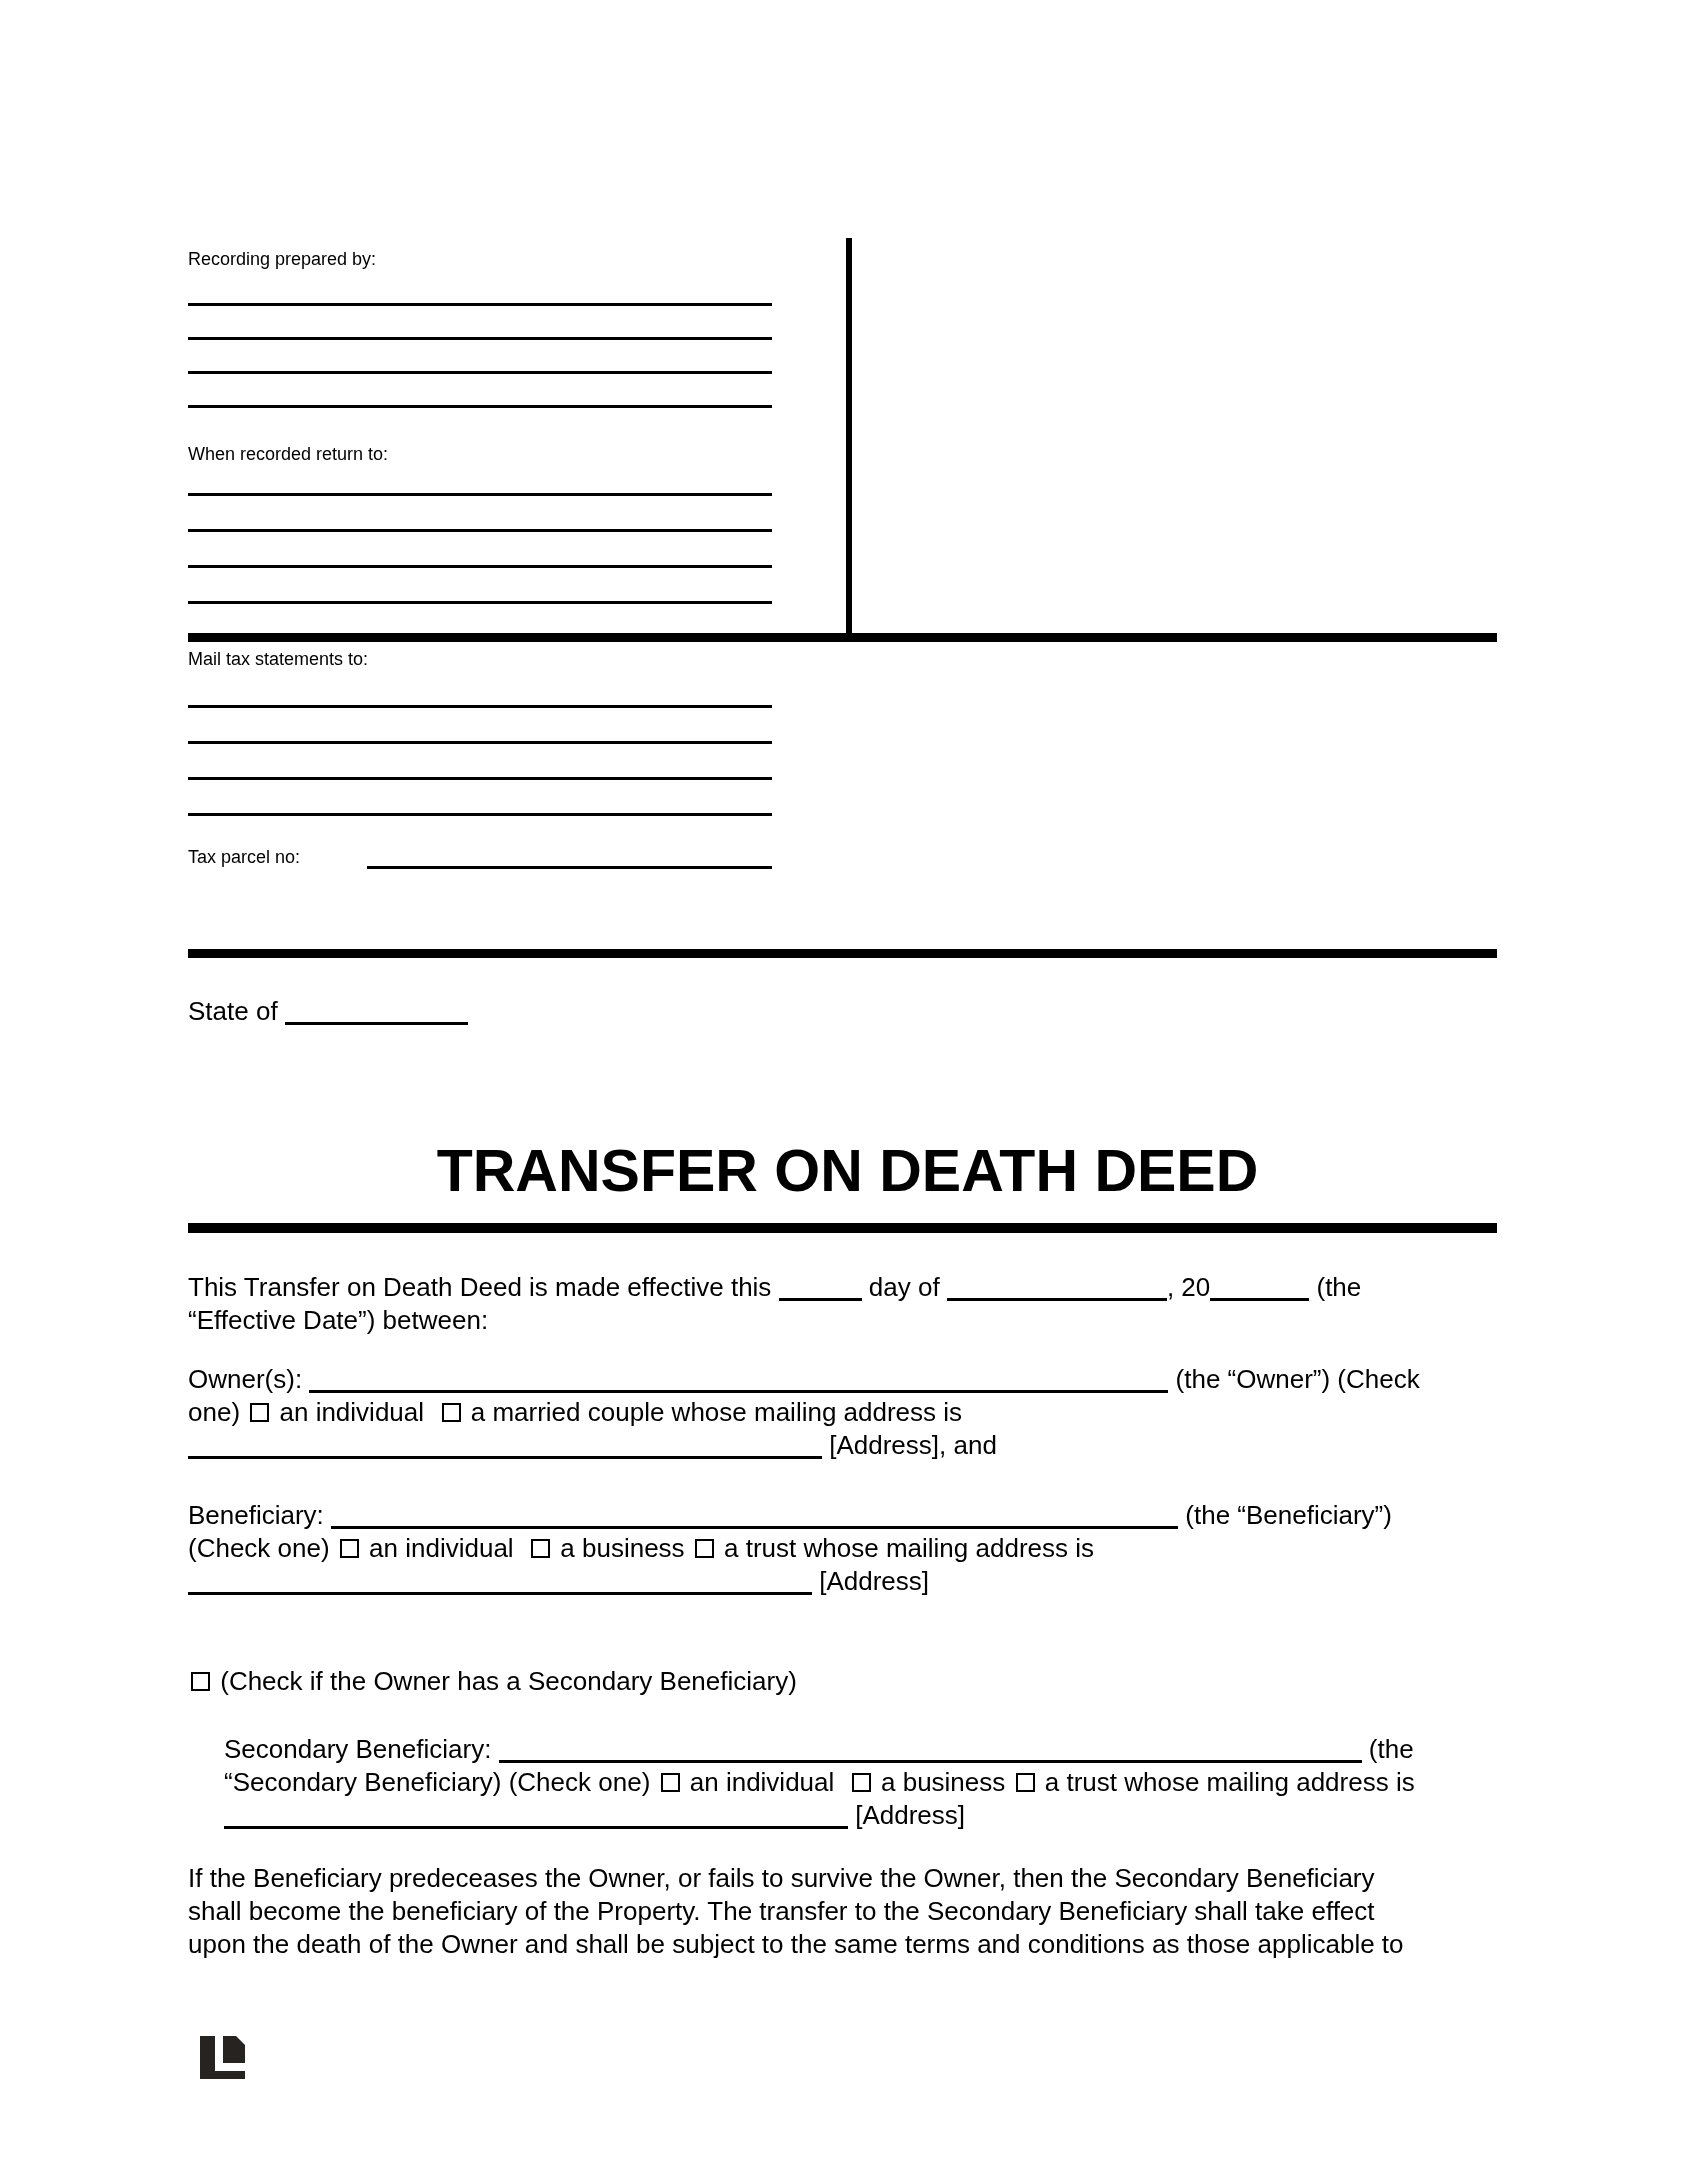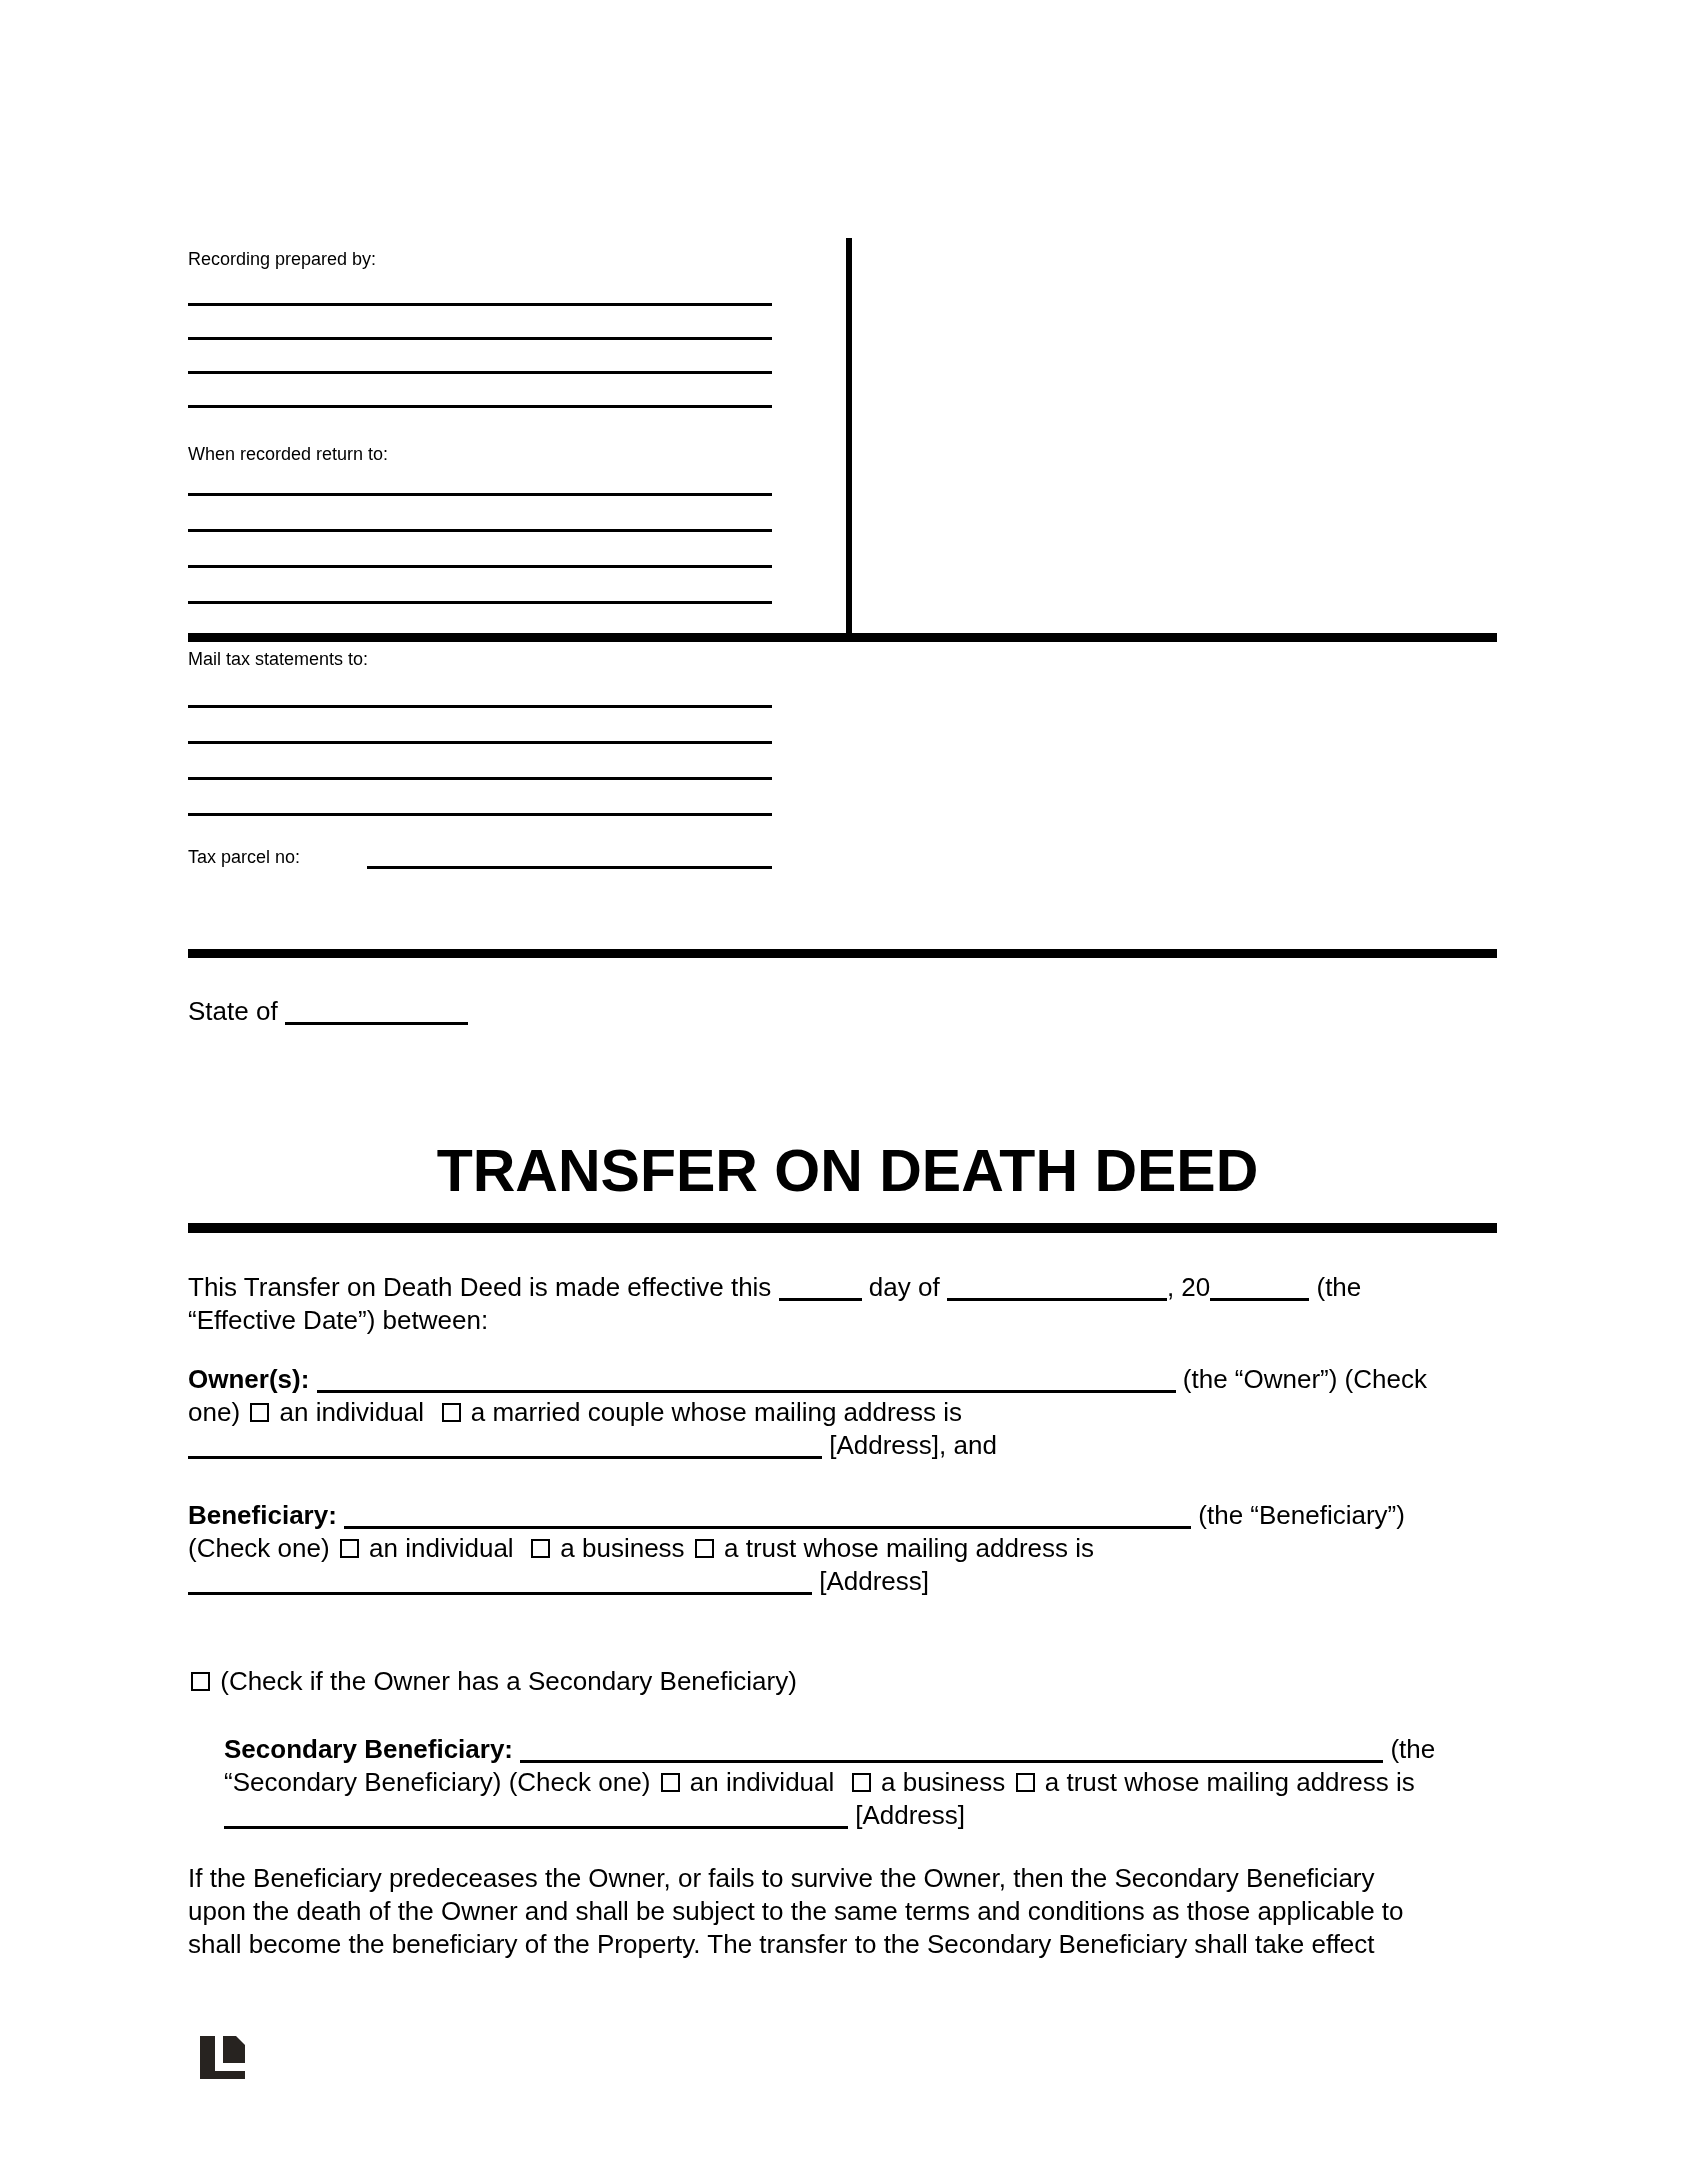--- a/index.html
+++ b/index.html
@@ -22,21 +22,21 @@
   .bar{position:absolute;background:#000;}
   .doc-title{
     position:absolute;left:0;width:1683px;text-align:center;
     font-size:59px;line-height:71px;font-weight:bold;
     letter-spacing:0px;white-space:pre;text-indent:12px;
   }
   .section{position:absolute;left:188px;width:1386px;}
   .body-line{
     font-size:26px;line-height:33px;white-space:pre;
   }
-  .body-line .b{font-weight:bold;}
+  .body-line .b{font-weight:normal;}
   .blank{
     display:inline-block;height:14px;
     border-bottom:3px solid #000;
     vertical-align:-0.18em;
   }
   .cb{
     display:inline-block;width:15px;height:15px;
     border:2.5px solid #000;
     vertical-align:-1px;
     margin:0 3px;
@@ -107,22 +107,22 @@
       <div class="section" style="top: 1665px;">
         <div class="body-line"><span class="cb"></span><span> (Check if the Owner has a Secondary Beneficiary)</span></div>
       </div>
       <div class="section" style="top: 1733px; margin-left: 36px;">
         <div class="body-line"><span class="b">Secondary Beneficiary: </span><span class="blank" style="width: 863px;"></span><span> (the</span></div>
         <div class="body-line"><span>“Secondary Beneficiary) (Check one) </span><span class="cb"></span><span> an individual  </span><span class="cb"></span><span> a business </span><span class="cb"></span><span> a trust whose mailing address is</span></div>
         <div class="body-line"><span class="blank" style="width: 624px;"></span><span> [Address]</span></div>
       </div>
       <div class="section" style="top: 1862px;">
         <div class="body-line"><span>If the Beneficiary predeceases the Owner, or fails to survive the Owner, then the Secondary Beneficiary</span></div>
+        <div class="body-line"><span>shall become the beneficiary of the Property. The transfer to the Secondary Beneficiary shall take effect</span></div>
         <div class="body-line"><span>upon the death of the Owner and shall be subject to the same terms and conditions as those applicable to</span></div>
-        <div class="body-line"><span>shall become the beneficiary of the Property. The transfer to the Secondary Beneficiary shall take effect</span></div>
       </div>
     </div>
 
   <div class="logo" style="left:200px;top:2036px;">
     <svg width="45" height="43" viewBox="0 0 45 43" xmlns="http://www.w3.org/2000/svg" aria-hidden="true">
       <g fill="#272320">
         <rect x="0" y="0" width="15" height="43"></rect>
         <rect x="0" y="35" width="45" height="8"></rect>
         <polygon points="23,0 36,0 45,9 45,27 23,27"></polygon>
       </g>

